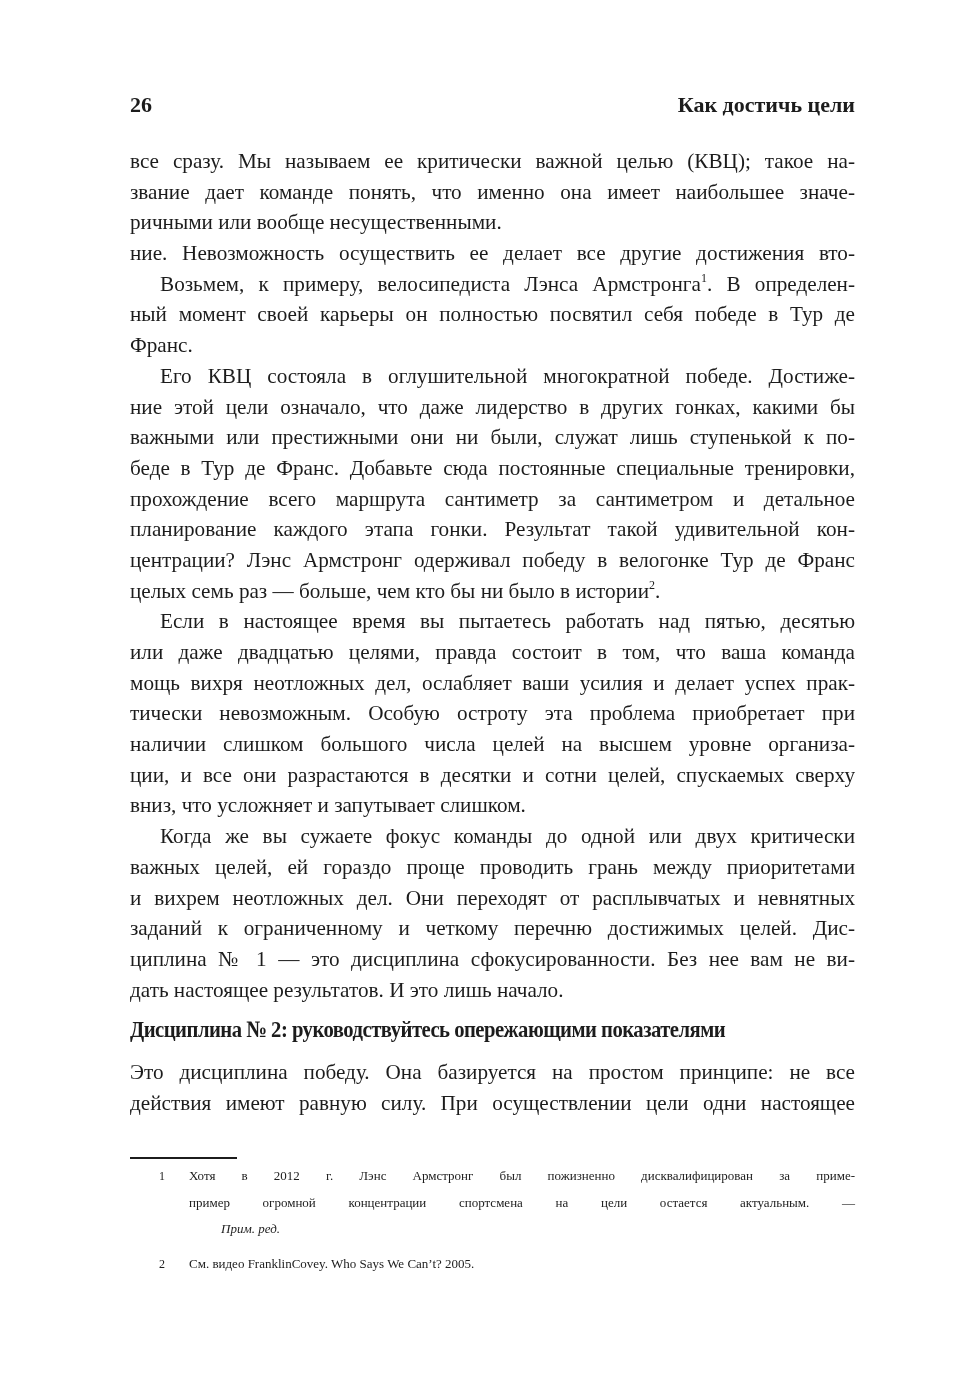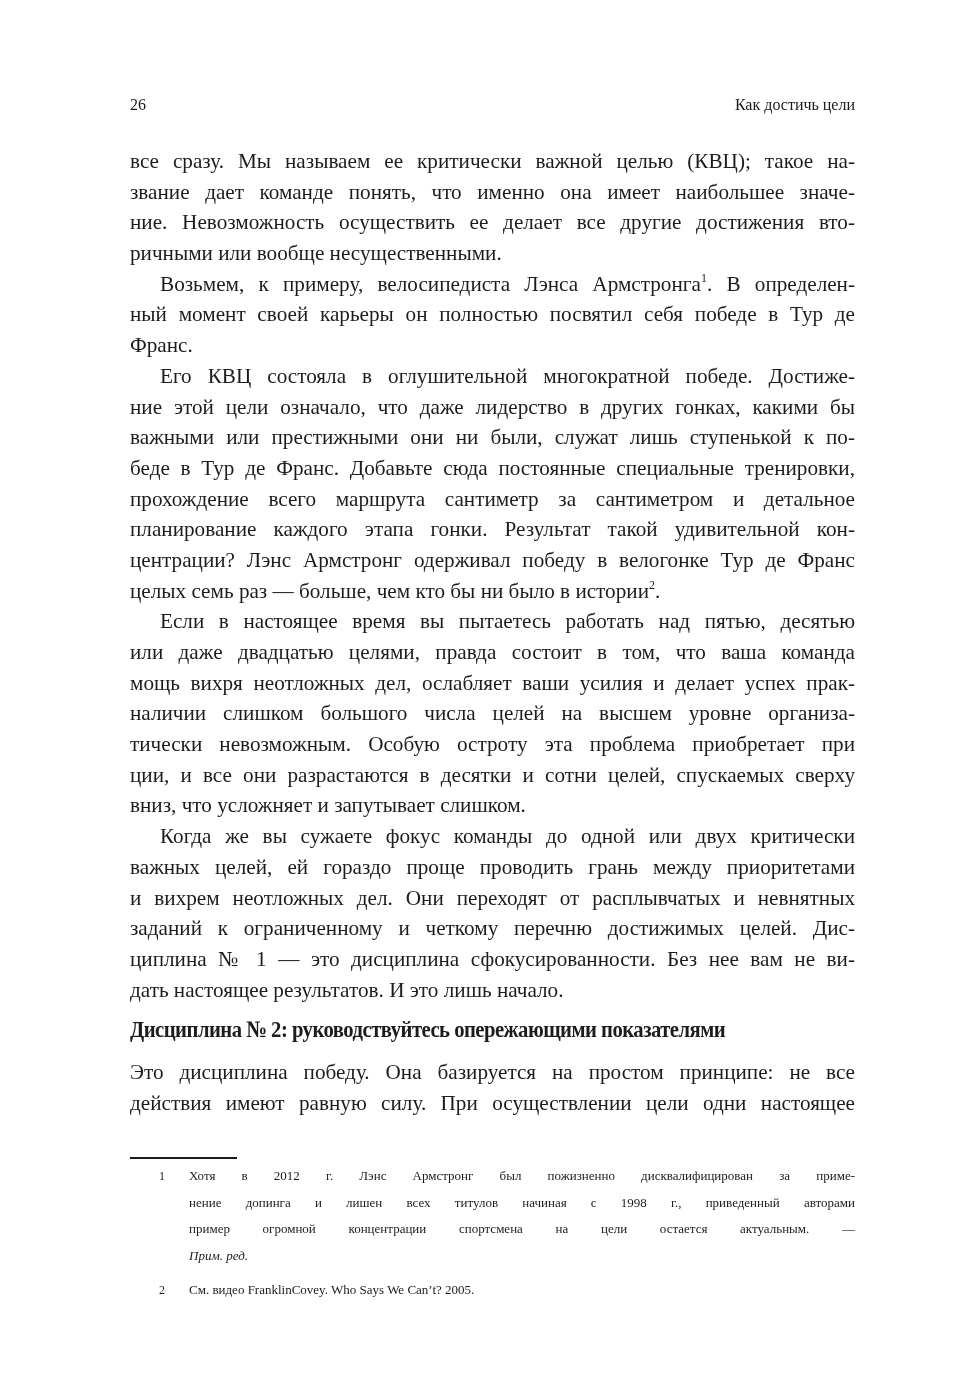--- a/index.html
+++ b/index.html
@@ -1,60 +1,60 @@
 <!DOCTYPE html>
 <html><head>
 <meta charset="utf-8">
 <style>
   html, body { margin: 0; padding: 0; background: #ffffff; }
   body { width: 963px; height: 1388px; position: relative; overflow: hidden;
          font-family: "Liberation Serif", "DejaVu Serif", serif; color: #1c1c1c; }
   .page { position: absolute; left: 0; top: 0; width: 963px; height: 1388px; }
   .running-head { position: absolute; top: 92px; left: 130px; width: 725px; height: 26px;
-                  font-size: 16px; line-height: 26px; }
+                  font-size: 22px; line-height: 26px; font-weight: bold; }
   .page-number { position: absolute; left: 0; top: 0; }
   .book-title { position: absolute; right: 0; top: 0; }
   .body-text { position: absolute; left: 130px; top: 146px; width: 725px; }
   .line { display: block; height: 30.7px; font-size: 21.2px; line-height: 30.7px;
           text-align: justify; text-align-last: justify; white-space: nowrap; overflow: visible; }
   .line.last { text-align-last: left; }
   .line.indent { padding-left: 30px; font-family: Liberation Serif, serif; }
   .line span.j { display: block; text-align: justify; text-align-last: justify; }
   sup.fn { font-size: 12px; vertical-align: 9px; line-height: 0; }
   .heading { position: absolute; left: 130px; top: 1013px; width: 725px;
              font-size: 23.5px; line-height: 32px; font-weight: bold; letter-spacing: -0.6px;
              transform: scaleX(0.88); transform-origin: left center; white-space: nowrap; }
   .section-body { position: absolute; left: 130px; top: 1057px; width: 725px; }
   .footnote-rule { position: absolute; left: 130px; top: 1157px; width: 107px; height: 2px; background: #1c1c1c; }
   .footnotes { position: absolute; left: 130px; top: 1163px; width: 725px; }
   .fn-item { position: relative; padding-left: 59px; }
   .fn-mark { position: absolute; left: 29px; top: 0; font-size: 12px; line-height: 26px; }
   .fn-line { display: block; height: 26.5px; font-size: 13px; line-height: 26.5px;
              text-align: justify; text-align-last: justify; white-space: nowrap; }
   .fn-line.last { text-align-last: left; }
-  .fn-line.ital { font-style: italic; }
+  .fn-line.ital { font-style: italic; margin-left: 32px; }
   .fn-gap { height: 8px; }
 </style>
 </head>
 <body>
 
 <div class="page">
 
   <div class="running-head">
     <span class="page-number">26</span>
     <span class="book-title">Как достичь цели</span>
   </div>
 
   <div class="body-text">
 
     <div>
       <span class="line">все сразу. Мы называем ее критически важной целью (КВЦ); такое на-</span>
       <span class="line">звание дает команде понять, что именно она имеет наибольшее значе-</span>
+      <span class="line last">ричными или вообще несущественными.</span>
       <span class="line">ние. Невозможность осуществить ее делает все другие достижения вто-</span>
-      <span class="line last">ричными или вообще несущественными.</span>
     </div>
 
     <div>
       <span class="line indent">
           <span class="j"><span>Возьмем, к примеру, велосипедиста Лэнса Армстронга</span><sup class="fn">1</sup><span>. В определен-</span></span>
         </span>
       <span class="line">ный момент своей карьеры он полностью посвятил себя победе в Тур де</span>
       <span class="line last">Франс.</span>
     </div>
 
@@ -70,22 +70,22 @@
       <span class="line">центрации? Лэнс Армстронг одерживал победу в велогонке Тур де Франс</span>
       <span class="line last"><span>целых семь раз — больше, чем кто бы ни было в истории</span><sup class="fn">2</sup><span>.</span></span>
     </div>
 
     <div>
       <span class="line indent">
           <span class="j">Если в настоящее время вы пытаетесь работать над пятью, десятью</span>
         </span>
       <span class="line">или даже двадцатью целями, правда состоит в том, что ваша команда</span>
       <span class="line">мощь вихря неотложных дел, ослабляет ваши усилия и делает успех прак-</span>
+      <span class="line">тически невозможным. Особую остроту эта проблема приобретает при</span>
       <span class="line">наличии слишком большого числа целей на высшем уровне организа-</span>
-      <span class="line">тически невозможным. Особую остроту эта проблема приобретает при</span>
       <span class="line">ции, и все они разрастаются в десятки и сотни целей, спускаемых сверху</span>
       <span class="line last">вниз, что усложняет и запутывает слишком.</span>
     </div>
 
     <div>
       <span class="line indent">
           <span class="j">Когда же вы сужаете фокус команды до одной или двух критически</span>
         </span>
       <span class="line">важных целей, ей гораздо проще проводить грань между приоритетами</span>
       <span class="line">и вихрем неотложных дел. Они переходят от расплывчатых и невнятных</span>
@@ -101,21 +101,20 @@
     <span class="line">Это дисциплина победу. Она базируется на простом принципе: не все</span>
     <span class="line">действия имеют равную силу. При осуществлении цели одни настоящее</span>
   </div>
 
   <div class="footnote-rule"></div>
 
   <div class="footnotes">
     <div class="fn-item">
       <span class="fn-mark">1</span>
       <span class="fn-line">Хотя в 2012 г. Лэнс Армстронг был пожизненно дисквалифицирован за приме-</span>
-      <span class="fn-line">нение допинга и лишен всех титулов начиная с 1998 г., приведенный авторами</span>
       <span class="fn-line">пример огромной концентрации спортсмена на цели остается актуальным. —</span>
       <span class="fn-line last ital">Прим. ред.</span>
     </div>
     <div class="fn-gap"></div>
     <div class="fn-item">
       <span class="fn-mark">2</span>
       <span class="fn-line last">См. видео FranklinCovey. Who Says We Can’t? 2005.</span>
     </div>
   </div>
 

